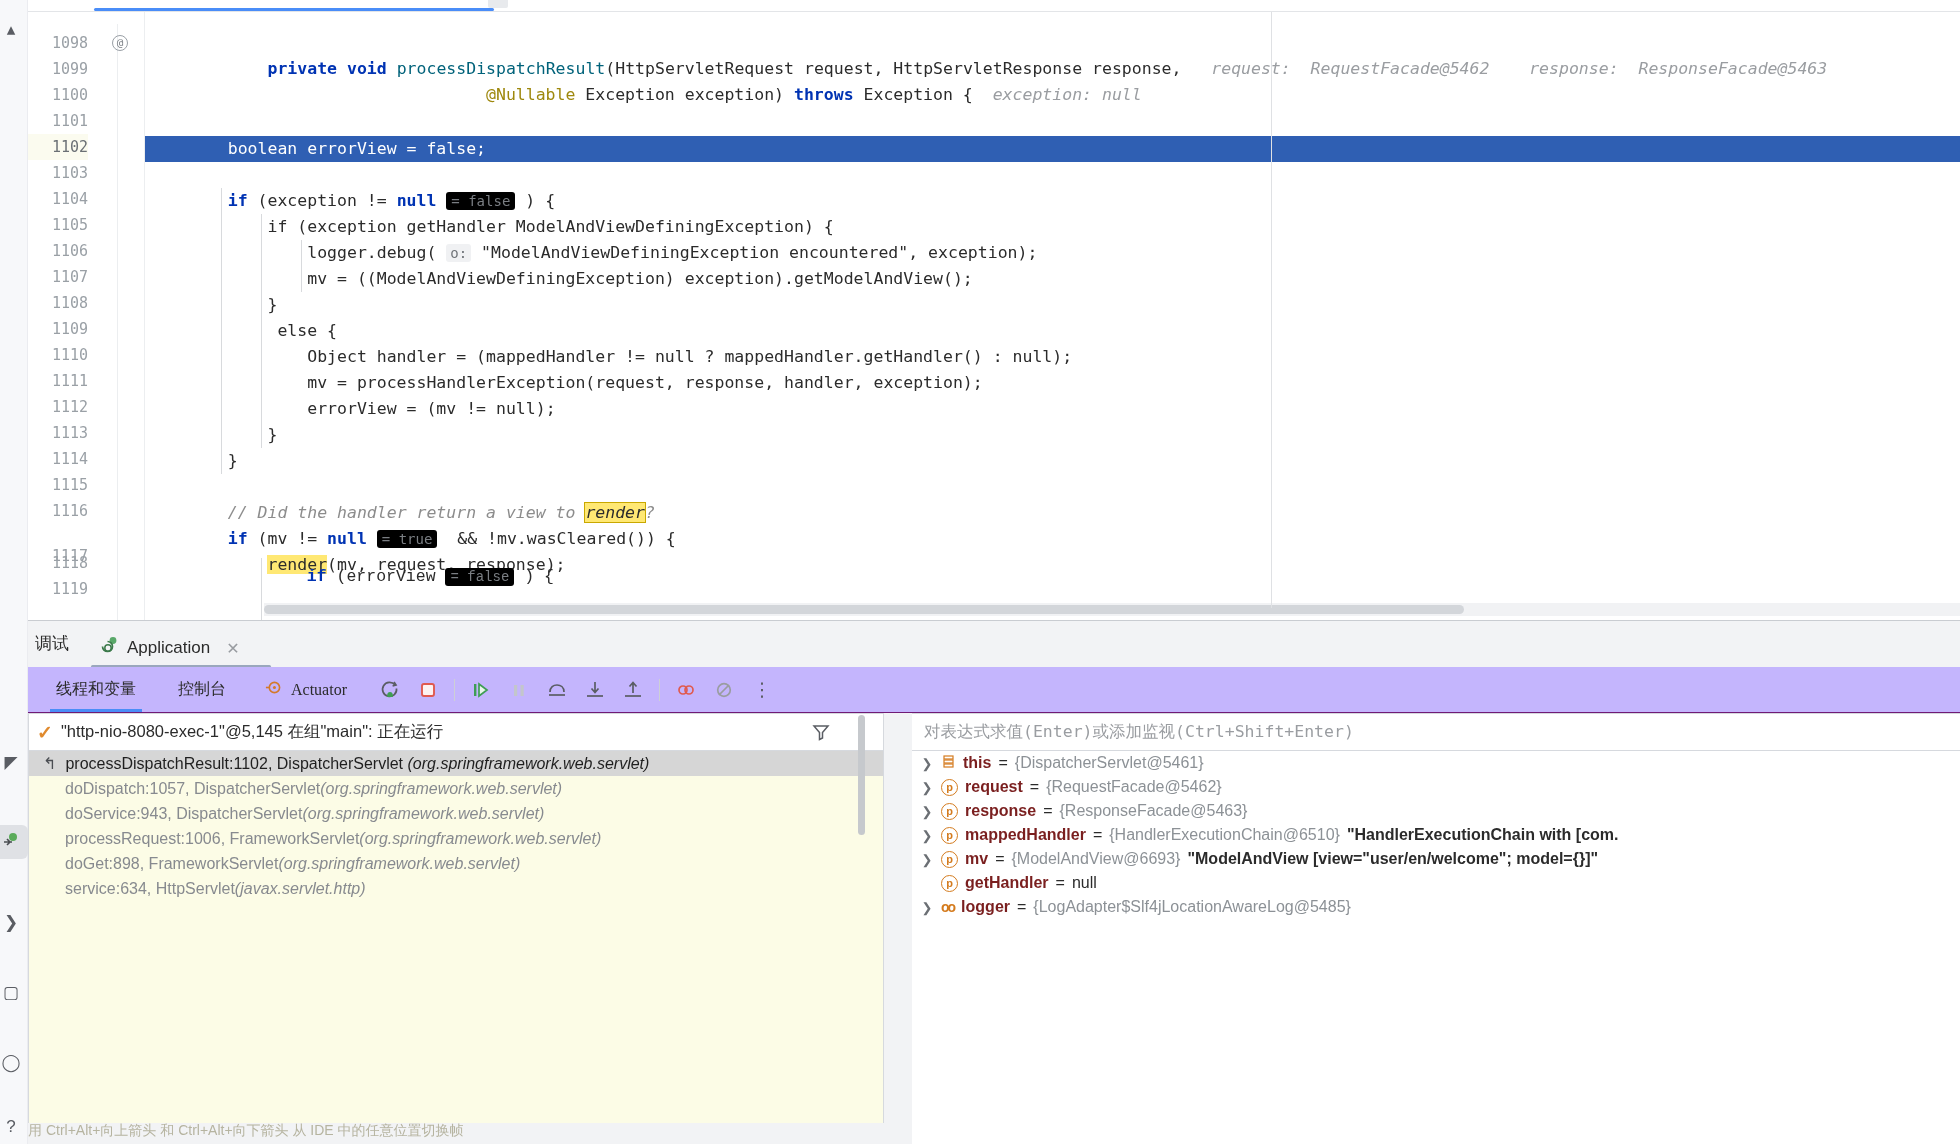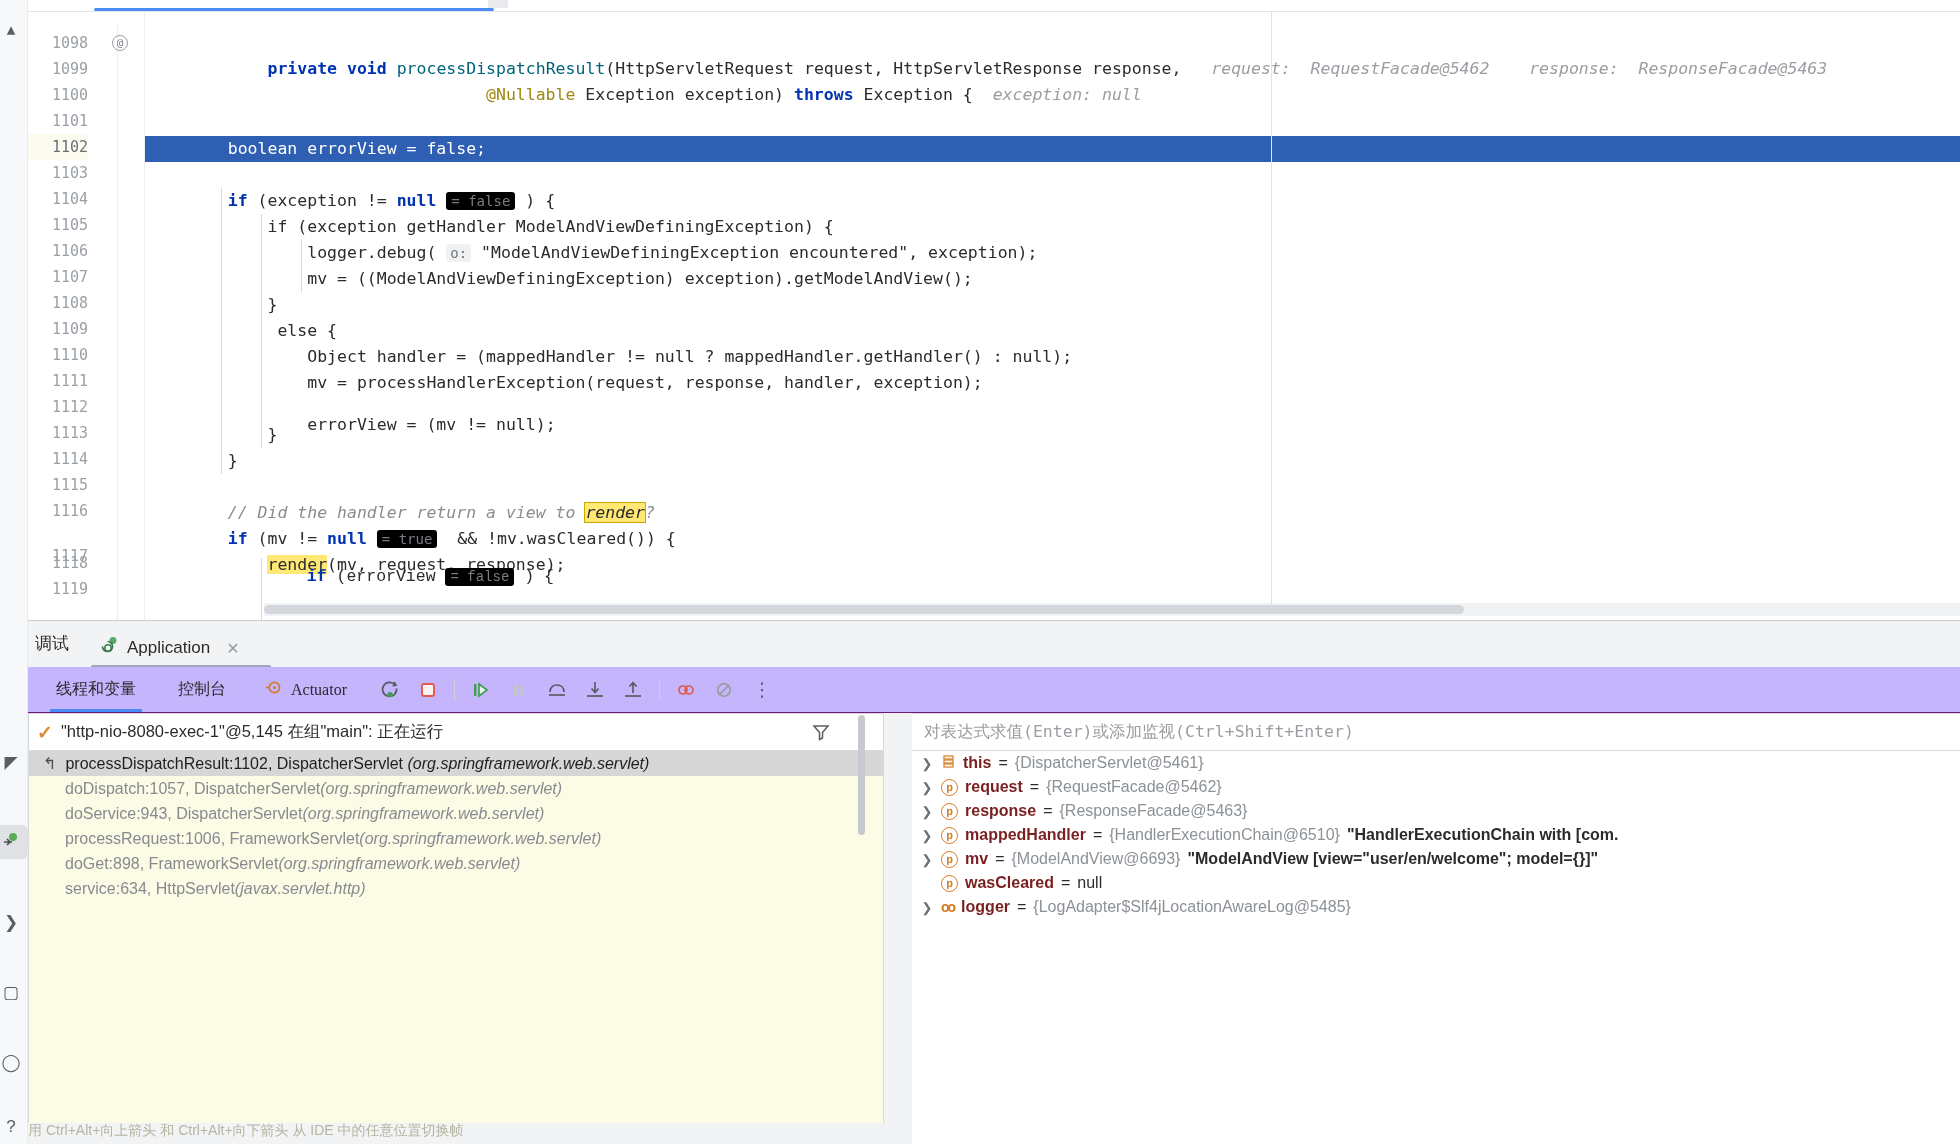--- a/index.html
+++ b/index.html
@@ -314,21 +314,21 @@
       
       <div class="cl" style="top:306px;">         <span>else {</span></div>
 
       
       <div class="cl" style="top:332px;">            <span>Object handler = (mappedHandler != null ? mappedHandler.getHandler() : null);</span></div>
 
       
       <div class="cl" style="top:358px;">            <span>mv = processHandlerException(request, response, handler, exception);</span></div>
 
       
-      <div class="cl" style="top:400px;text-align:center;">            <span>errorView = (mv != null);</span></div>
+      <div class="cl" style="top:384px;text-align:center;">            <span>errorView = (mv != null);</span></div>
 
       
       <div class="cl" style="top:410px;">        <span>}</span></div>
 
       
       <div class="cl" style="top:436px;">    <span>}</span></div>
 
       
       <div class="cl" style="top:488px;">    <span class="cmt">// Did the handler return a view to </span><span class="cmt hl-search-box">render</span><span class="cmt">?</span></div>
 
@@ -538,21 +538,21 @@
         <span class="ibadge">p</span>
         <span class="vname">mv</span>
         <span class="veq">=</span>
         <span class="vval">{ModelAndView@6693}</span>
         <span class="vval-str">"ModelAndView [view="user/en/welcome"; model={}]"</span>
       </div>
 
       <div class="vrow">
         <span class="arrow"></span>
         <span class="ibadge">p</span>
-        <span class="vname">wasCleared</span>
+        <span class="vname">getHandler</span>
         <span class="veq">=</span>
         <span class="vnull">null</span>
       </div>
 
       <div class="vrow">
         <span class="arrow">❯</span>
         <span class="istatic">oo</span>
         <span class="vname">logger</span>
         <span class="veq">=</span>
         <span class="vval">{LogAdapter$Slf4jLocationAwareLog@5485}</span>

